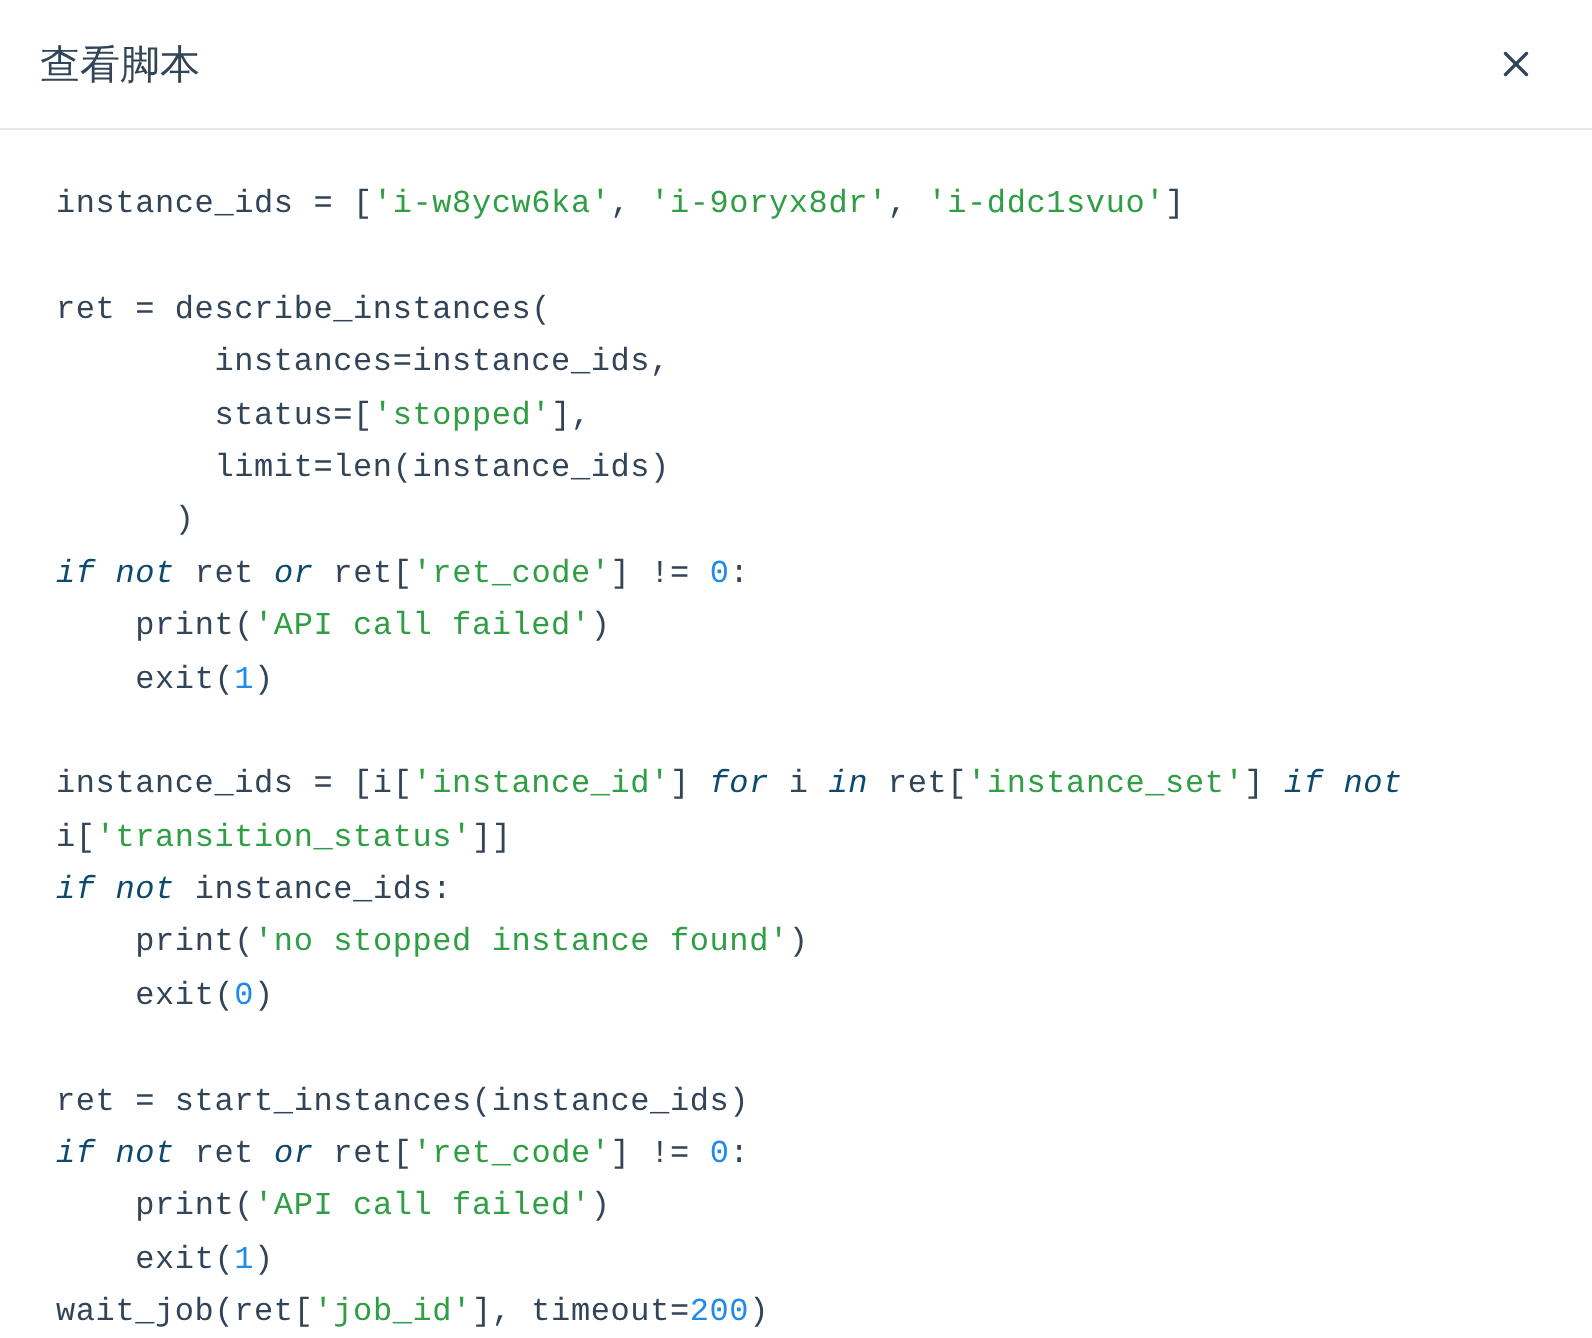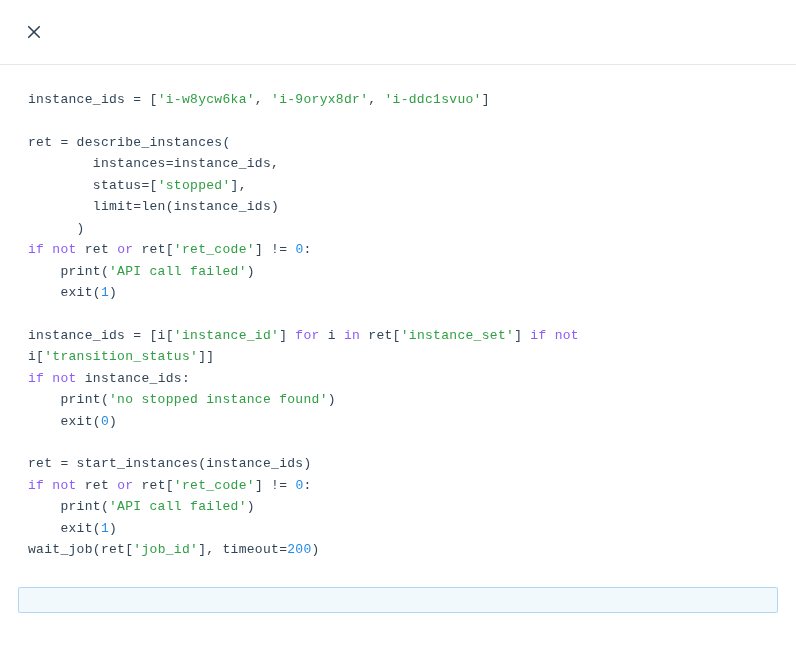--- a/index.html
+++ b/index.html
@@ -30,44 +30,45 @@
     justify-content: center;
     cursor: pointer;
     color: #324558;
   }
   .close-btn svg { width: 18px; height: 18px; }
   .dialog-body {
     padding: 24px 28px 8px 28px;
   }
   pre.code {
     font-family: Consolas, Menlo, Monaco, "Courier New", monospace;
-    font-size: 13px;
+    font-size: 16px;
     line-height: 1.65;
     color: #324558;
     white-space: pre-wrap;
     word-break: break-word;
     letter-spacing: 0.3px;
   }
   pre.code .str { color: #2f9e44; }   
-  pre.code .kw  { color: #8b5cf6; }   
+  pre.code .kw  { color: #0c4a6e; font-style: italic; }   
   pre.code .num { color: #228be6; }   
   .tip-box {
     margin: 18px 18px 0 18px;
     padding: 12px 14px;
     border: 1px solid #b3d7f2;
     background: #f2f9fd;
     color: #2176bd;
     font-size: 14.5px;
     border-radius: 2px;
   }
 </style>
 </head>
 <body>
 
 <div class="dialog-header">
+  <div class="dialog-title">查看脚本</div>
   <div class="close-btn">
     <svg viewBox="0 0 24 24" fill="none" stroke="currentColor" stroke-width="2.2" stroke-linecap="round">
       <line x1="5" y1="5" x2="19" y2="19"></line>
       <line x1="19" y1="5" x2="5" y2="19"></line>
     </svg>
   </div>
 </div>
 
 <div class="dialog-body">
   <pre class="code" id="code-block">instance_ids = [<span class="str">'i-w8ycw6ka'</span>, <span class="str">'i-9oryx8dr'</span>, <span class="str">'i-ddc1svuo'</span>]

